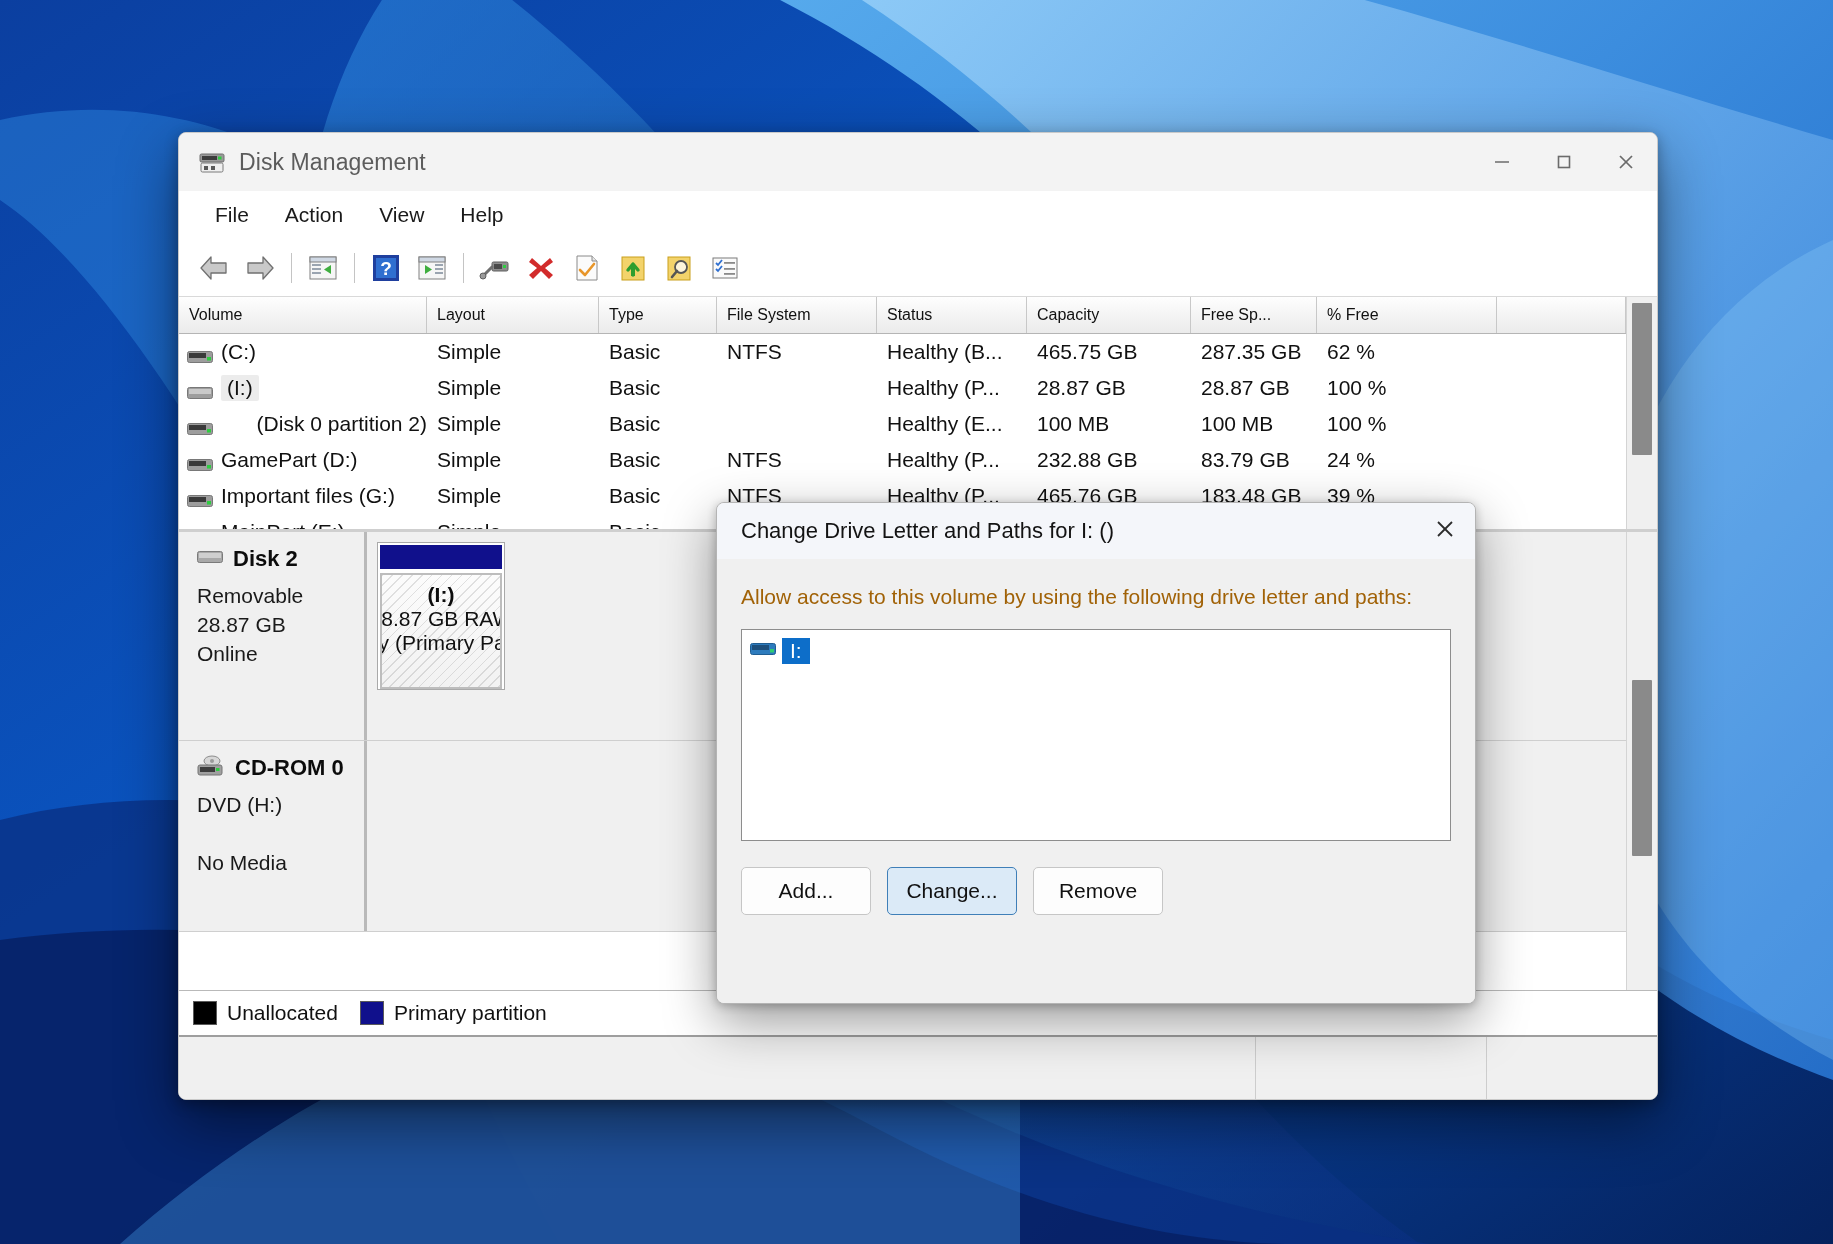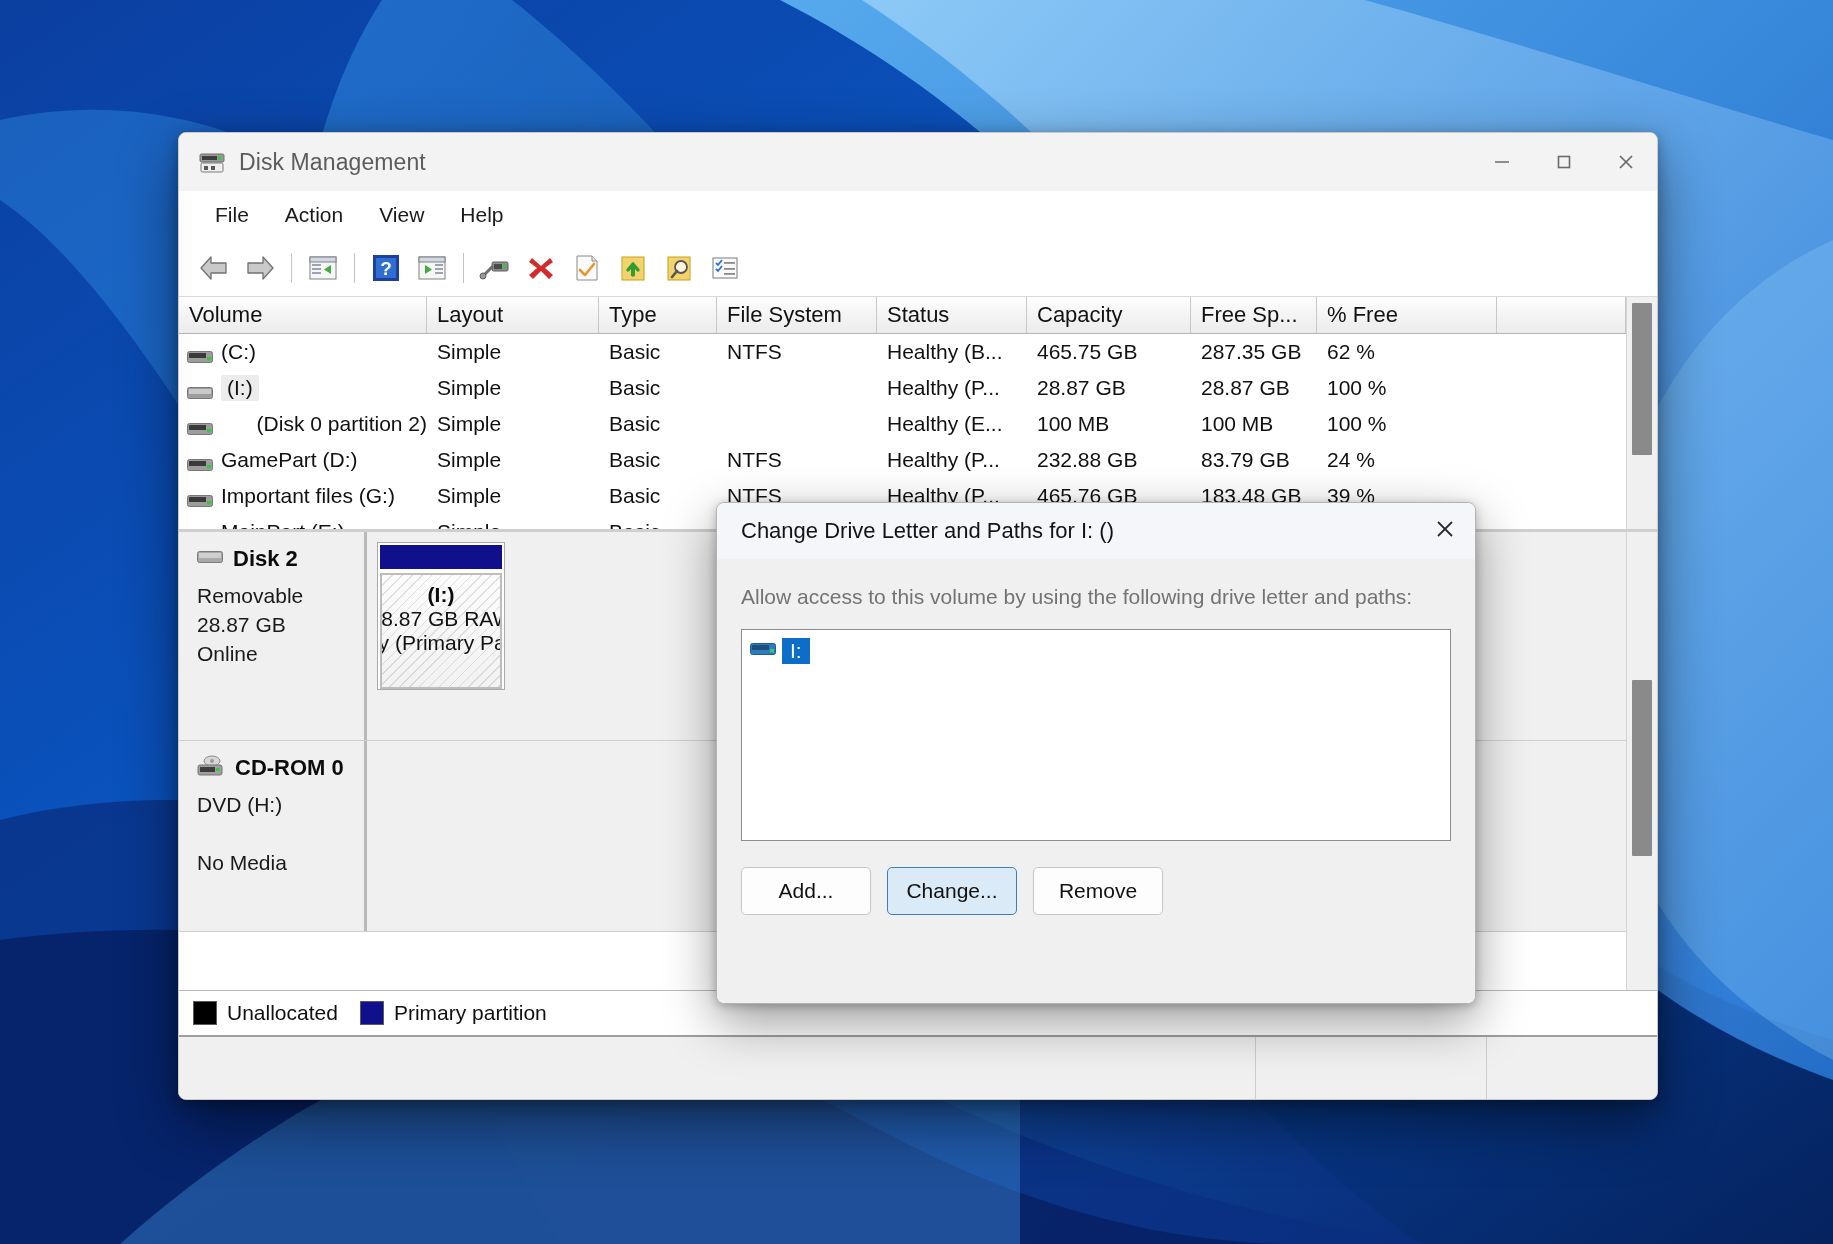--- a/index.html
+++ b/index.html
@@ -54,21 +54,21 @@
   .vol-pane{
     position:relative;background:#fff;margin:0;height:232px;flex:0 0 auto;
     border-bottom:3px solid #cfcfcf;display:flex;
   }
   .vol-scrollwrap{flex:1 1 auto;position:relative;overflow:hidden;}
   .vol-header{
     display:flex;height:36px;background:linear-gradient(#fdfdfd,#eeeeee);
     border-bottom:1px solid #b5b5b5;
   }
   .vh{
-    font-size:22px;color:#111;display:flex;align-items:center;padding-left:10px;
+    font-size:16px;color:#111;display:flex;align-items:center;padding-left:10px;
     border-right:1px solid #c8c8c8;box-sizing:border-box;
     background:linear-gradient(#fefefe,#ebebeb);
   }
   .vol-rows{background:#fff;}
   .vol-row{display:flex;height:36px;align-items:center;}
   .vc{
     font-size:21px;color:#111;display:flex;align-items:center;padding-left:10px;
     box-sizing:border-box;overflow:hidden;white-space:nowrap;
   }
   .vc.first{padding-left:8px;}
@@ -135,21 +135,21 @@
   }
   .dlg-title{
     height:56px;flex:0 0 auto;background:#f4f6fa;display:flex;align-items:center;
     padding-left:24px;box-sizing:border-box;
   }
   .dlg-title-text{font-size:22px;color:#131313;}
   .dlg-close{
     margin-left:auto;width:60px;height:56px;display:flex;align-items:center;justify-content:center;
   }
   .dlg-body{flex:1 1 auto;background:#f0f0f0;padding:26px 24px 0 24px;box-sizing:border-box;}
-  .dlg-prompt{font-size:21px;color:#737373;margin-bottom:20px;}
+  .dlg-prompt{font-size:21px;color:#a16207;margin-bottom:20px;}
   .dlg-list{
     height:212px;background:#fff;border:1px solid #8d8d8d;box-sizing:border-box;padding:8px 8px;
   }
   .dlg-li{display:flex;align-items:center;height:26px;}
   .dlg-li .lbl{
     background:#0d6ec9;color:#fff;font-size:21px;padding:1px 8px;margin-left:6px;line-height:1.15;
   }
   .dlg-btnrow{display:flex;gap:16px;margin-top:26px;}
   .btn{
     font-size:21px;color:#111;background:#fdfdfd;border:1px solid #c6c6c6;border-radius:5px;

